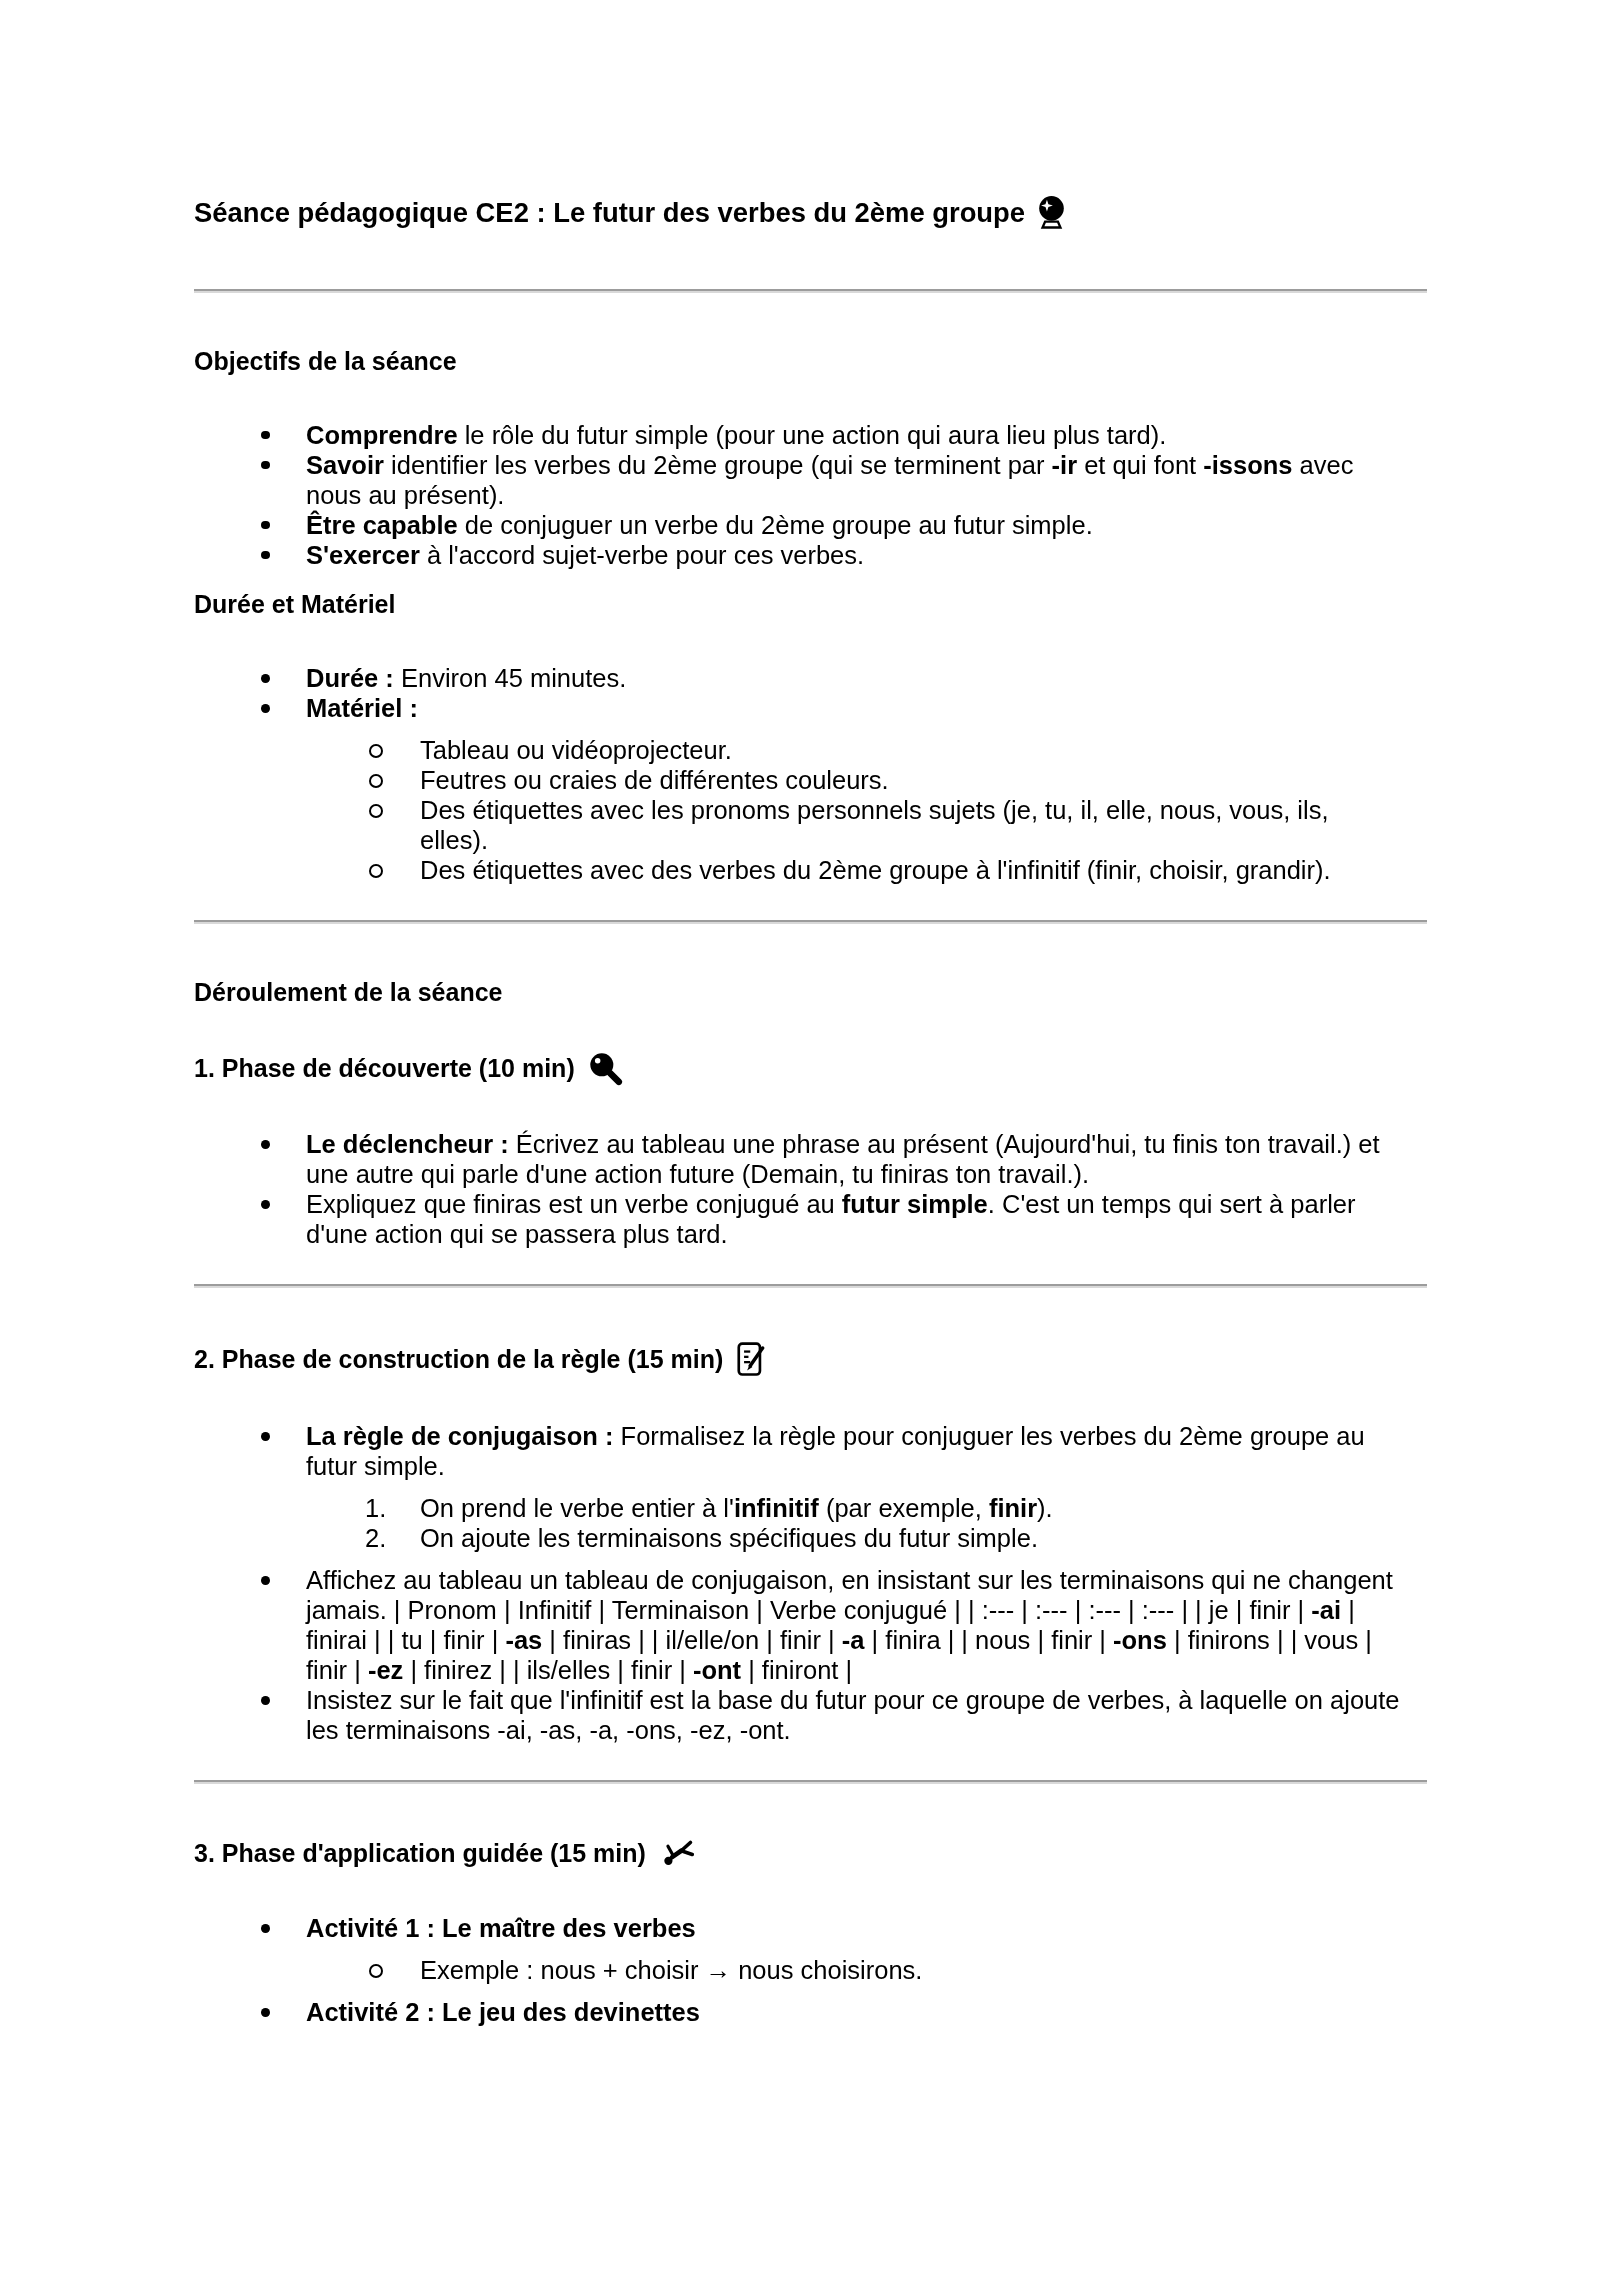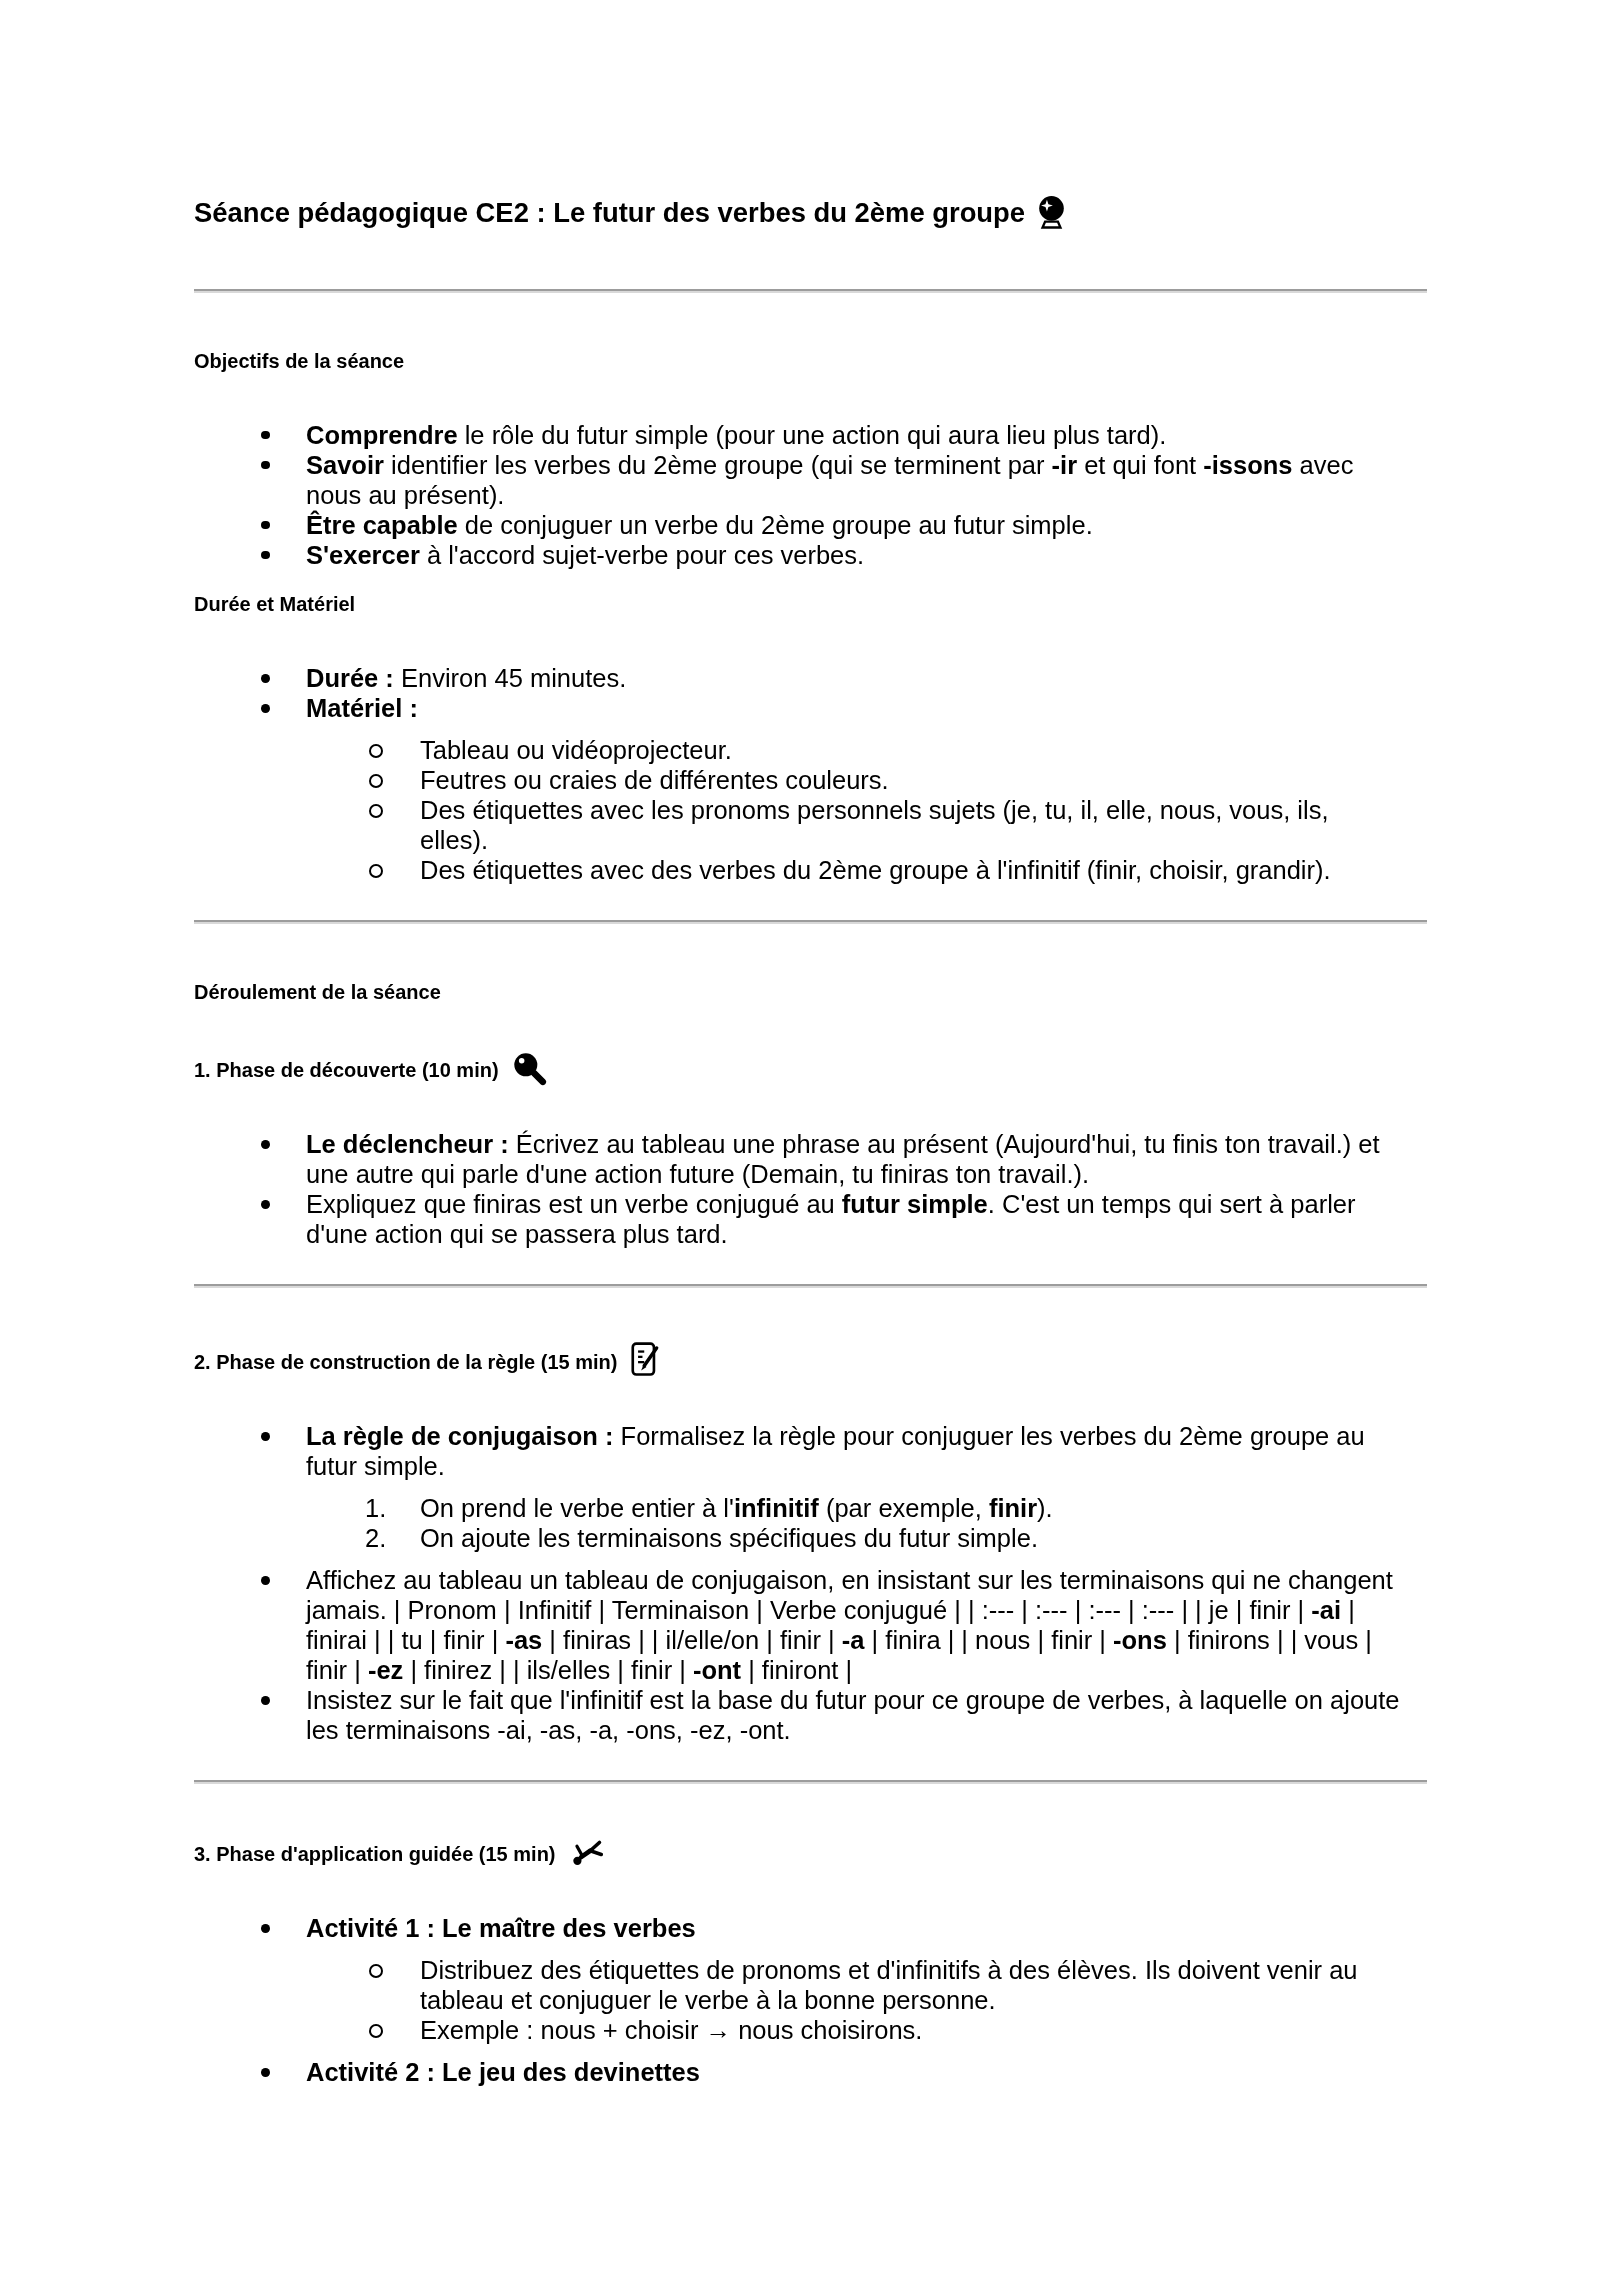--- a/index.html
+++ b/index.html
@@ -8,21 +8,21 @@
     font-family:"Liberation Sans", sans-serif;font-size:25.5px;line-height:30px;
   }
   .page{box-sizing:border-box;width:1621px;height:2293px;padding:194px 194px 0 194px;}
   .b{font-weight:bold;}
   .i{}
   .doc-title{display:flex;align-items:center;gap:11px;font-size:27.4px;line-height:33px;margin:0 0 59px 0;}
   hr.rule{
     border:none;height:3.9px;margin:35px 0 53px 0;
     background:linear-gradient(to bottom,#9c9c9c 0 50%,#d9d9d9 50% 100%);
   }
-  .heading{display:flex;align-items:flex-end;gap:13.7px;font-size:20px;line-height:31px;margin:19.6px 0 43px 0;}
+  .heading{display:flex;align-items:center;gap:13.7px;font-size:25px;line-height:31px;margin:19.6px 0 43px 0;}
   ul,ol{margin:12px;padding:0;list-style:none;}
   li{position:relative;}
   .l1 > li{padding-left:100px;}
   .l1 > li::before{
     content:"";position:absolute;left:55px;top:10.8px;width:8.8px;height:8.8px;border-radius:50%;background:#000;
   }
   .l2 > li{padding-left:102px;}
   ul.l2 > li::before{
     content:"";position:absolute;left:51px;top:8.8px;width:9.8px;height:9.8px;border:2px solid #000;border-radius:50%;background:transparent;
   }
@@ -131,21 +131,20 @@
       <line x1="23" y1="15" x2="33" y2="6" stroke="#000" stroke-width="4" stroke-linecap="round"></line>
       <line x1="23" y1="15" x2="35" y2="19" stroke="#000" stroke-width="4" stroke-linecap="round"></line>
       <line x1="14" y1="20" x2="8.5" y2="10" stroke="#000" stroke-width="3.5" stroke-linecap="round"></line>
     </svg>
   </div>
 
   <ul class="l1">
     <li>
       <span><span class="b">Activité 1 : Le maître des verbes</span></span>
       <ul class="l2">
-        <li><span>Distribuez des étiquettes de pronoms et d'infinitifs à des élèves. Ils doivent venir au tableau et conjuguer le verbe à la bonne personne.</span></li>
         <li><span class="i">Exemple :</span><span> nous + choisir → nous choisirons.</span></li>
       </ul>
     </li>
     <li><span class="b">Activité 2 : Le jeu des devinettes</span></li>
   </ul>
 
 </div>
 
 
 </body></html>

